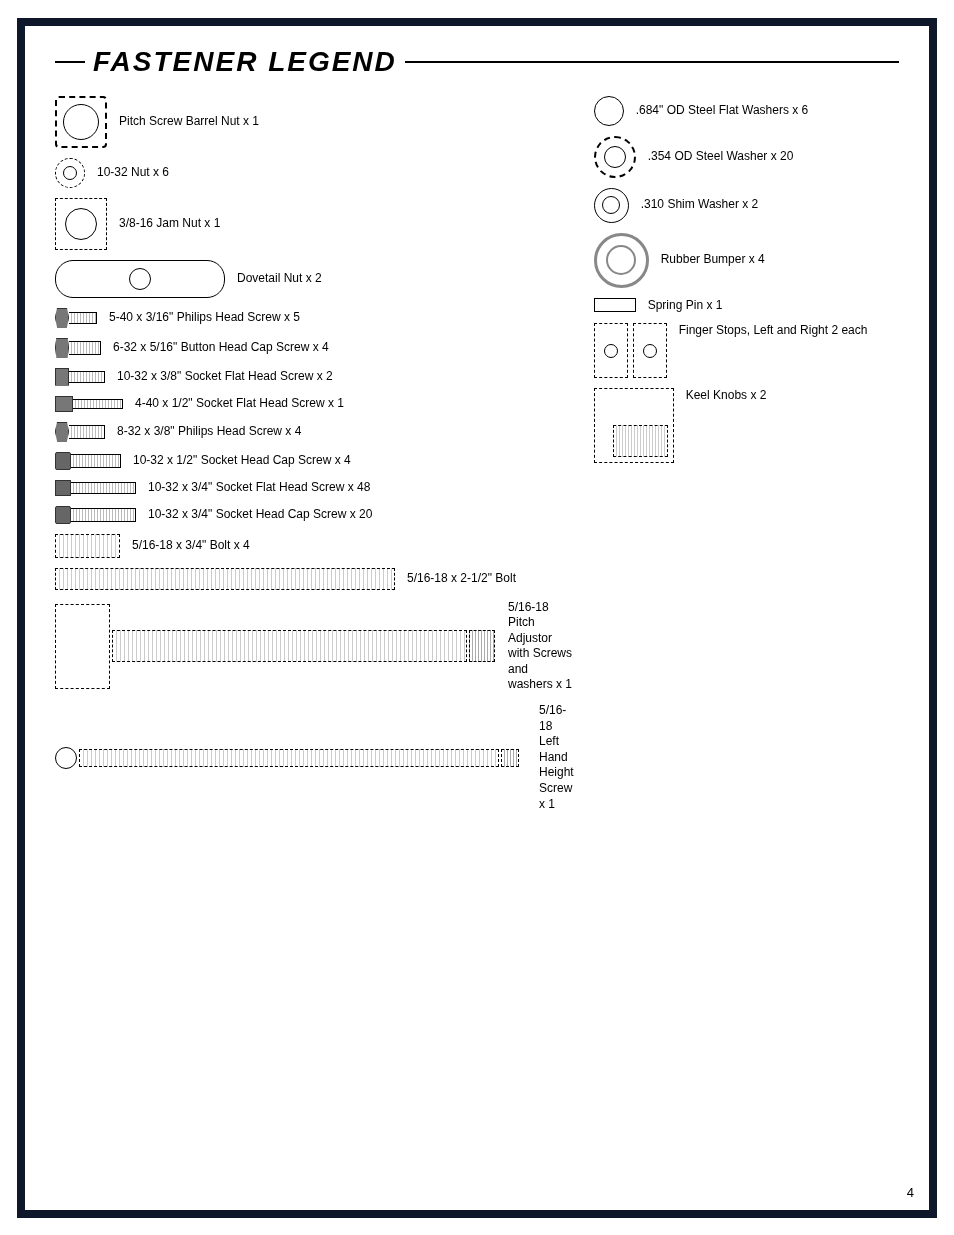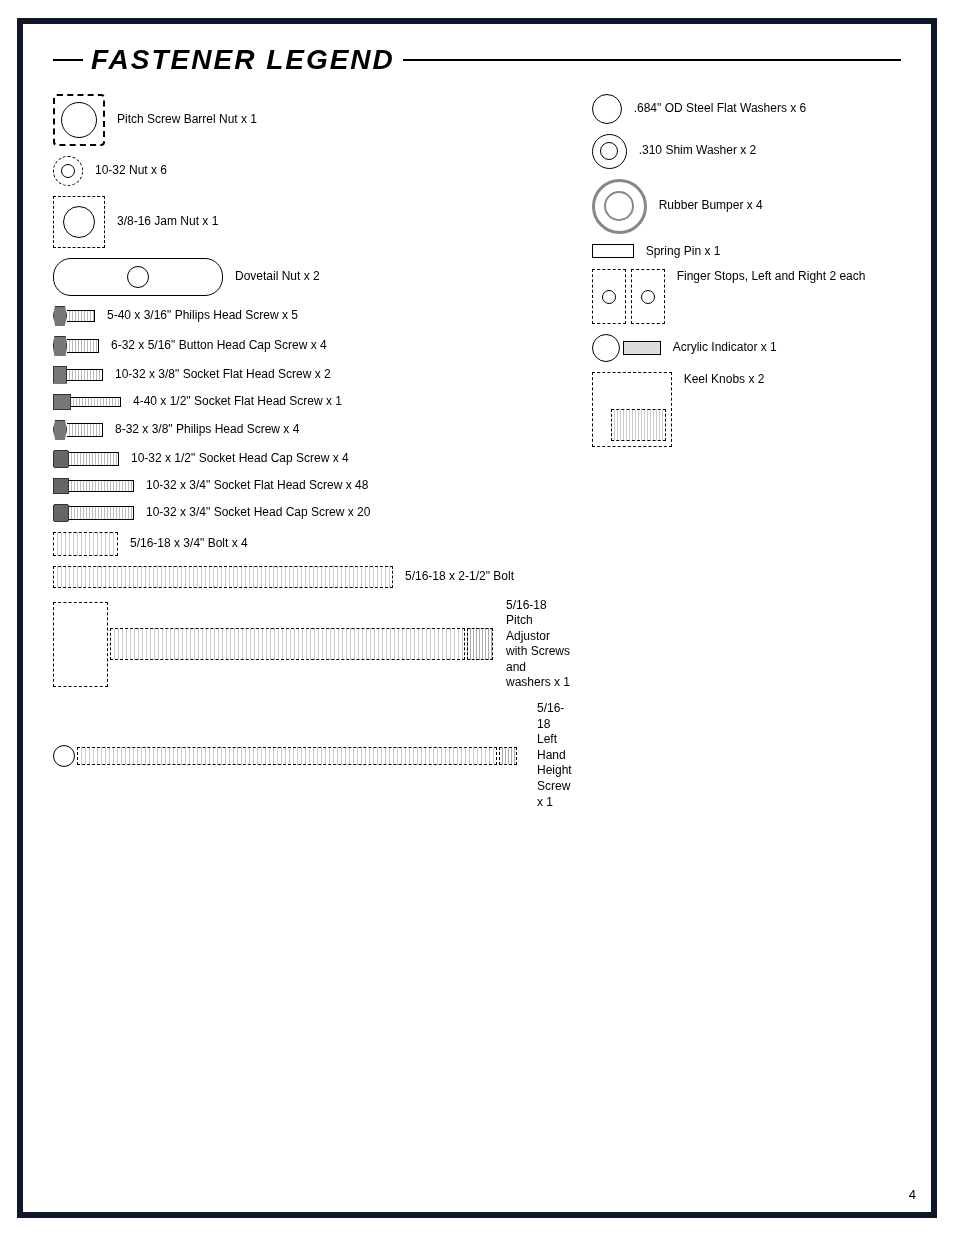--- a/index.html
+++ b/index.html
@@ -8,21 +8,21 @@
       font-family: Arial, sans-serif;
       width: 954px;
       min-height: 1235px;
       display: flex;
       align-items: center;
       justify-content: center;
     }
     .page {
       width: 920px;
       min-height: 1200px;
-      border: 6px solid #0f172a;
+      border: 8px solid #0f172a;
       padding: 20px 30px 30px 30px;
       position: relative;
       background: #fff;
     }
     .title-section {
       display: flex;
       align-items: center;
       margin-bottom: 18px;
     }
     .title-line-left {
@@ -406,20 +406,28 @@
     <div class="col-right">
 
       <div class="legend-item">
         <div class="icon-box">
           <div class="rc-circle-sm"></div>
         </div>
         <span class="legend-item-label">.684" OD Steel Flat Washers x 6</span>
       </div>
 
 
+      <div class="legend-item">
+        <div class="icon-box">
+          <div class="rc-circle-washer">
+            <div class="rc-circle-washer-inner"></div>
+          </div>
+        </div>
+        <span class="legend-item-label">.354 OD Steel Washer x 20</span>
+      </div>
 
       <div class="legend-item">
         <div class="icon-box">
           <div class="rc-circle-shim">
             <div class="rc-circle-shim-inner"></div>
           </div>
         </div>
         <span class="legend-item-label">.310 Shim Washer x 2</span>
       </div>
 
@@ -448,29 +456,20 @@
             </div>
 
             <div style="width:34px;height:55px;border:1.5px dashed #000;display:flex;flex-direction:column;align-items:center;justify-content:center;gap:4px;">
               <div style="width:14px;height:14px;border:1px solid #000;border-radius:50%;"></div>
             </div>
           </div>
         </div>
         <span class="legend-item-label">Finger Stops, Left and Right 2 each</span>
       </div>
 
-      <div class="legend-item">
-        <div class="icon-box">
-          <div style="display:flex;align-items:center;gap:3px;flex-shrink:0;">
-            <div style="width:28px;height:28px;border:1.5px solid #000;border-radius:50%;flex-shrink:0;"></div>
-            <div style="width:38px;height:14px;border:1.5px solid #000;background:#ddd;"></div>
-          </div>
-        </div>
-        <span class="legend-item-label">Acrylic Indicator x 1</span>
-      </div>
 
       <div class="legend-item" style="align-items:flex-start;margin-top:10px;">
         <div class="icon-box">
           <div style="width:80px;height:75px;border:1.5px dashed #000;display:flex;align-items:flex-end;justify-content:flex-end;padding:5px;flex-shrink:0;">
             <div style="width:55px;height:32px;border:1px dashed #000;background:repeating-linear-gradient(90deg,transparent,transparent 2px,#ccc 2px,#ccc 3px);"></div>
           </div>
         </div>
         <span class="legend-item-label">Keel Knobs x 2</span>
       </div>
 

